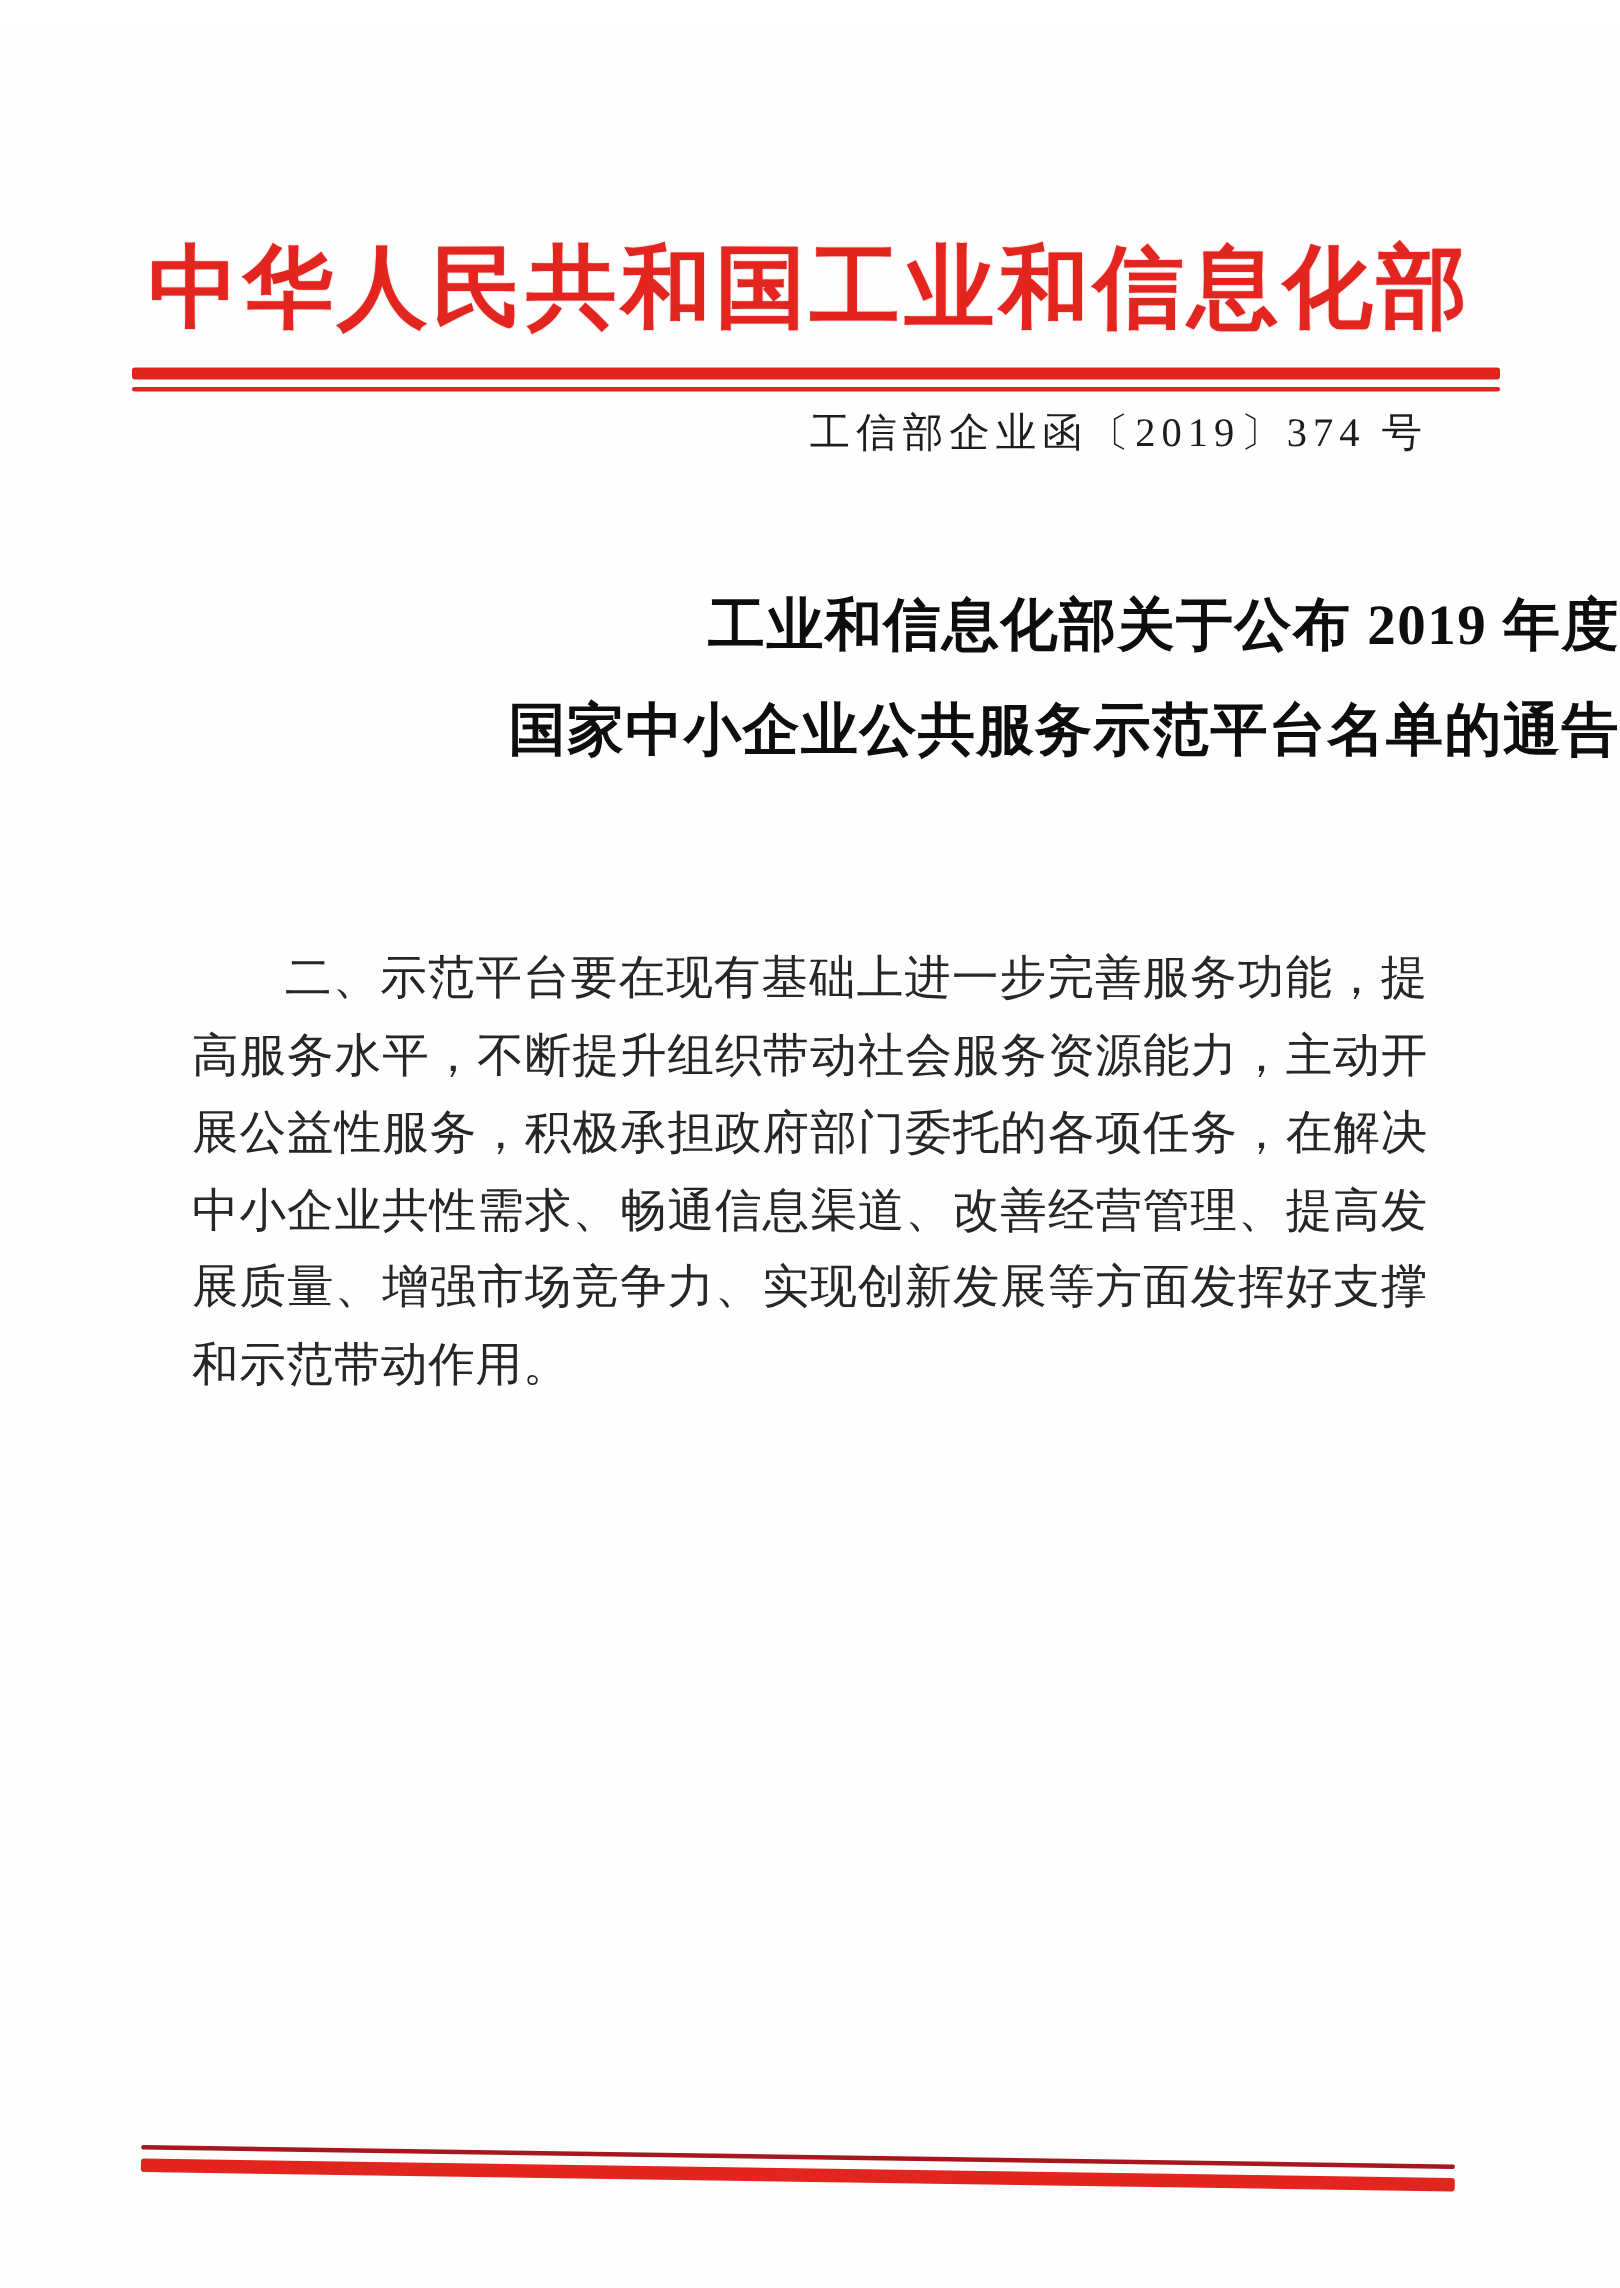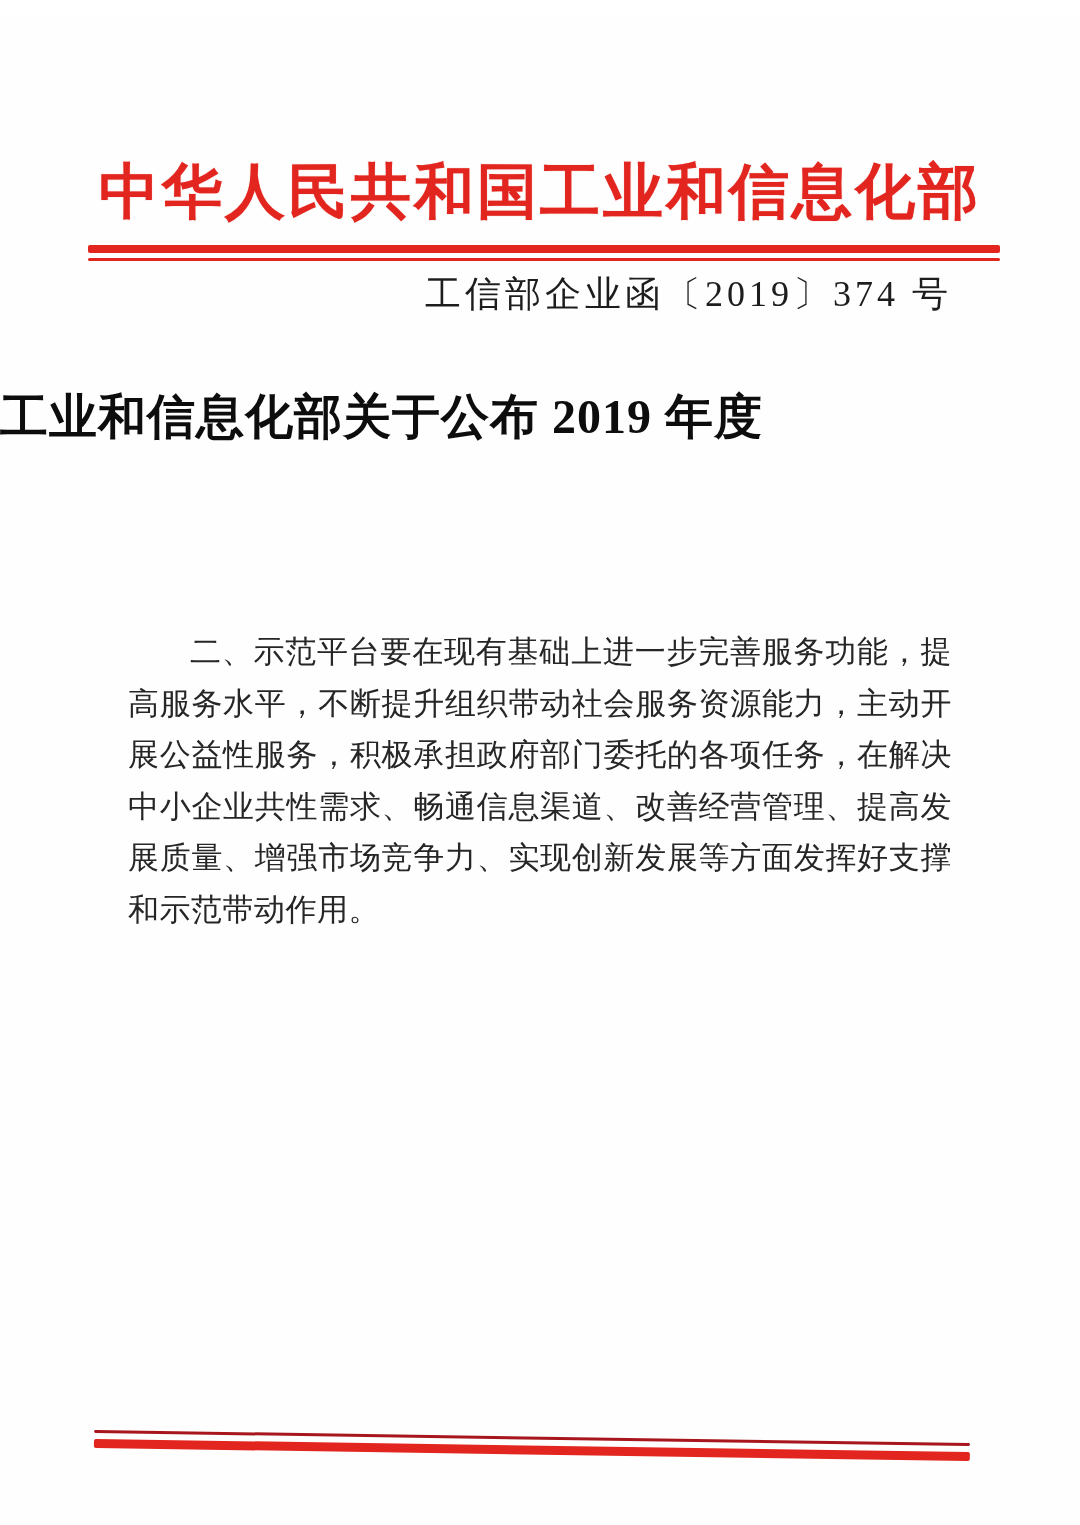--- a/index.html
+++ b/index.html
@@ -50,35 +50,35 @@
   .rule-top .rule-gap{height:5px;}
   .rule-top .rule-thin{
     height:3px;
     background:var(--red);
     border-radius:2px;
   }
   .doc-number{
     position:absolute;
     top:254px;
     right:128px;
-    font-size:36px;
+    font-size:27px;
     color:#1d1d1d;
     letter-spacing:4px;
     white-space:nowrap;
   }
   
   .doc-title{
     position:absolute;
     top:366px;
     left:0;
     width:100%;
-    text-align:left;
+    text-align:right;
     color:#0d0d0d;
     font-weight:bold;
-    font-size:48px;
+    font-size:38px;
     line-height:70px;
     letter-spacing:1px;
   }
   
   .doc-body{
     position:absolute;
     top:610px;
     left:128px;
     width:824px;
     color:var(--ink);
@@ -122,20 +122,21 @@
   <div class="rule-top">
     <div class="rule-thick"></div>
     <div class="rule-gap"></div>
     <div class="rule-thin"></div>
   </div>
 
   <div class="doc-number">工信部企业函〔2019〕374 号</div>
 
   <div class="doc-title">
     <div>工业和信息化部关于公布 2019 年度</div>
+    <div>国家中小企业公共服务示范平台名单的通告</div>
   </div>
 
   <div class="doc-body">
       <p>二、示范平台要在现有基础上进一步完善服务功能，提高服务水平，不断提升组织带动社会服务资源能力，主动开展公益性服务，积极承担政府部门委托的各项任务，在解决中小企业共性需求、畅通信息渠道、改善经营管理、提高发展质量、增强市场竞争力、实现创新发展等方面发挥好支撑和示范带动作用。</p>
     </div>
 
   <div class="rule-bottom">
     <div class="rule-thin"></div>
     <div class="rule-gap"></div>
     <div class="rule-thick"></div>

